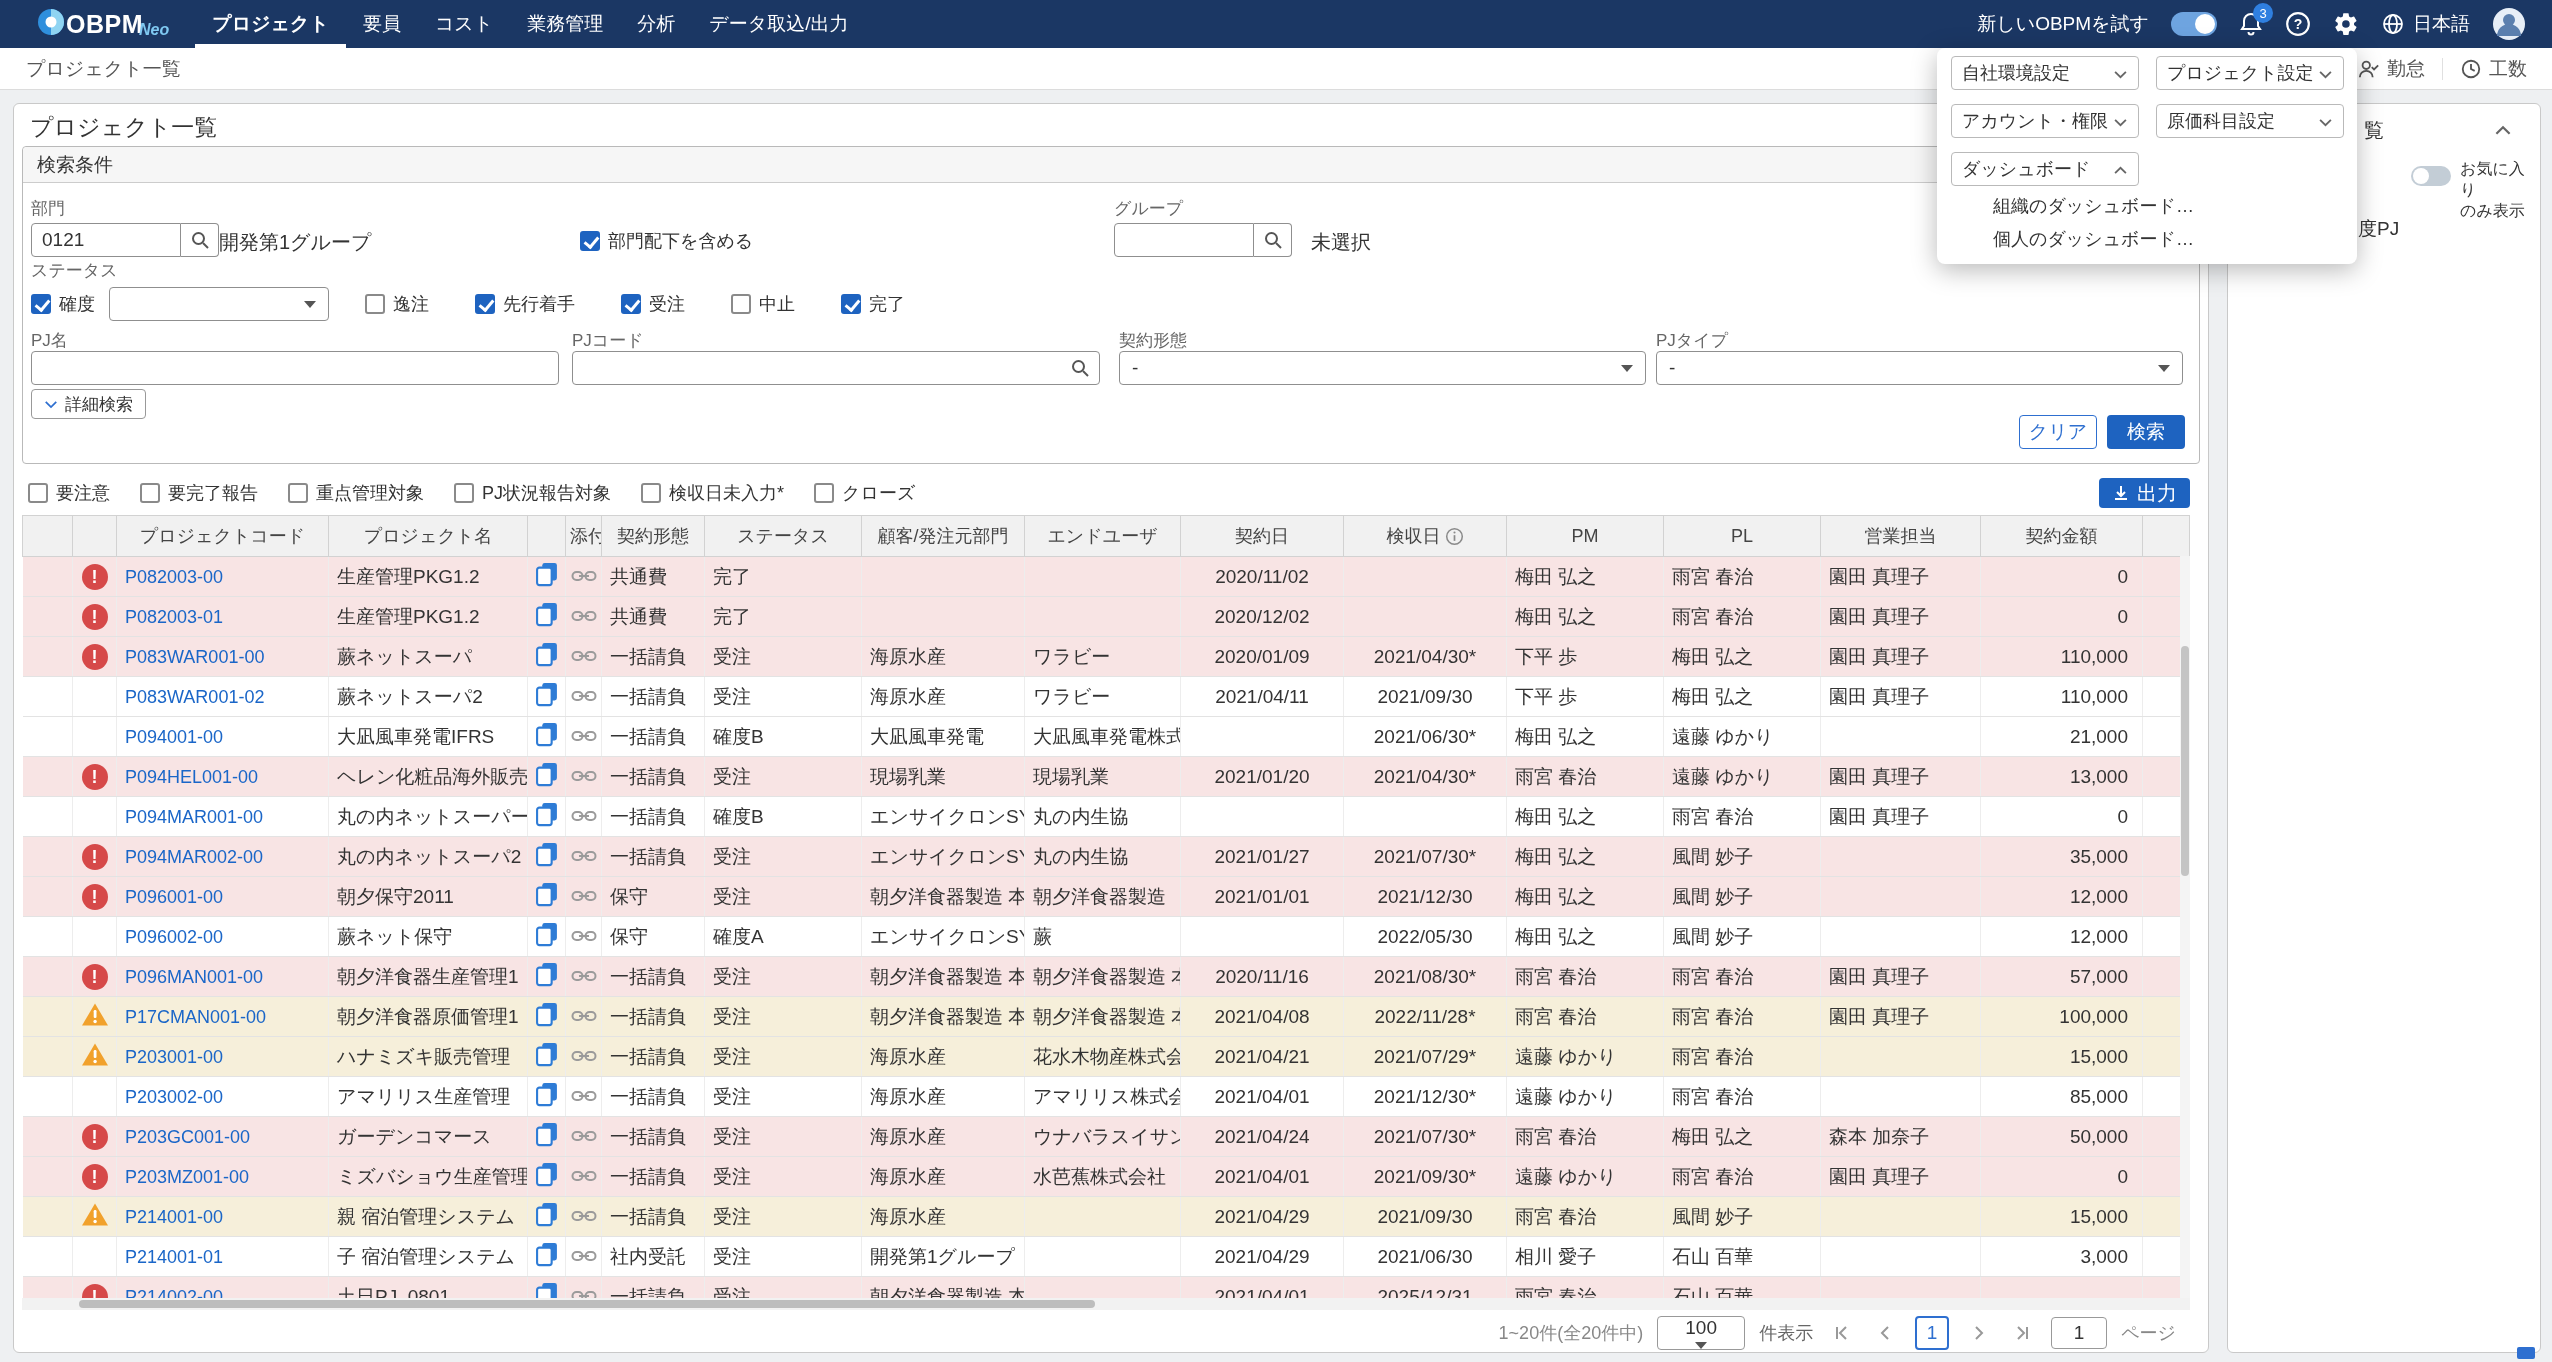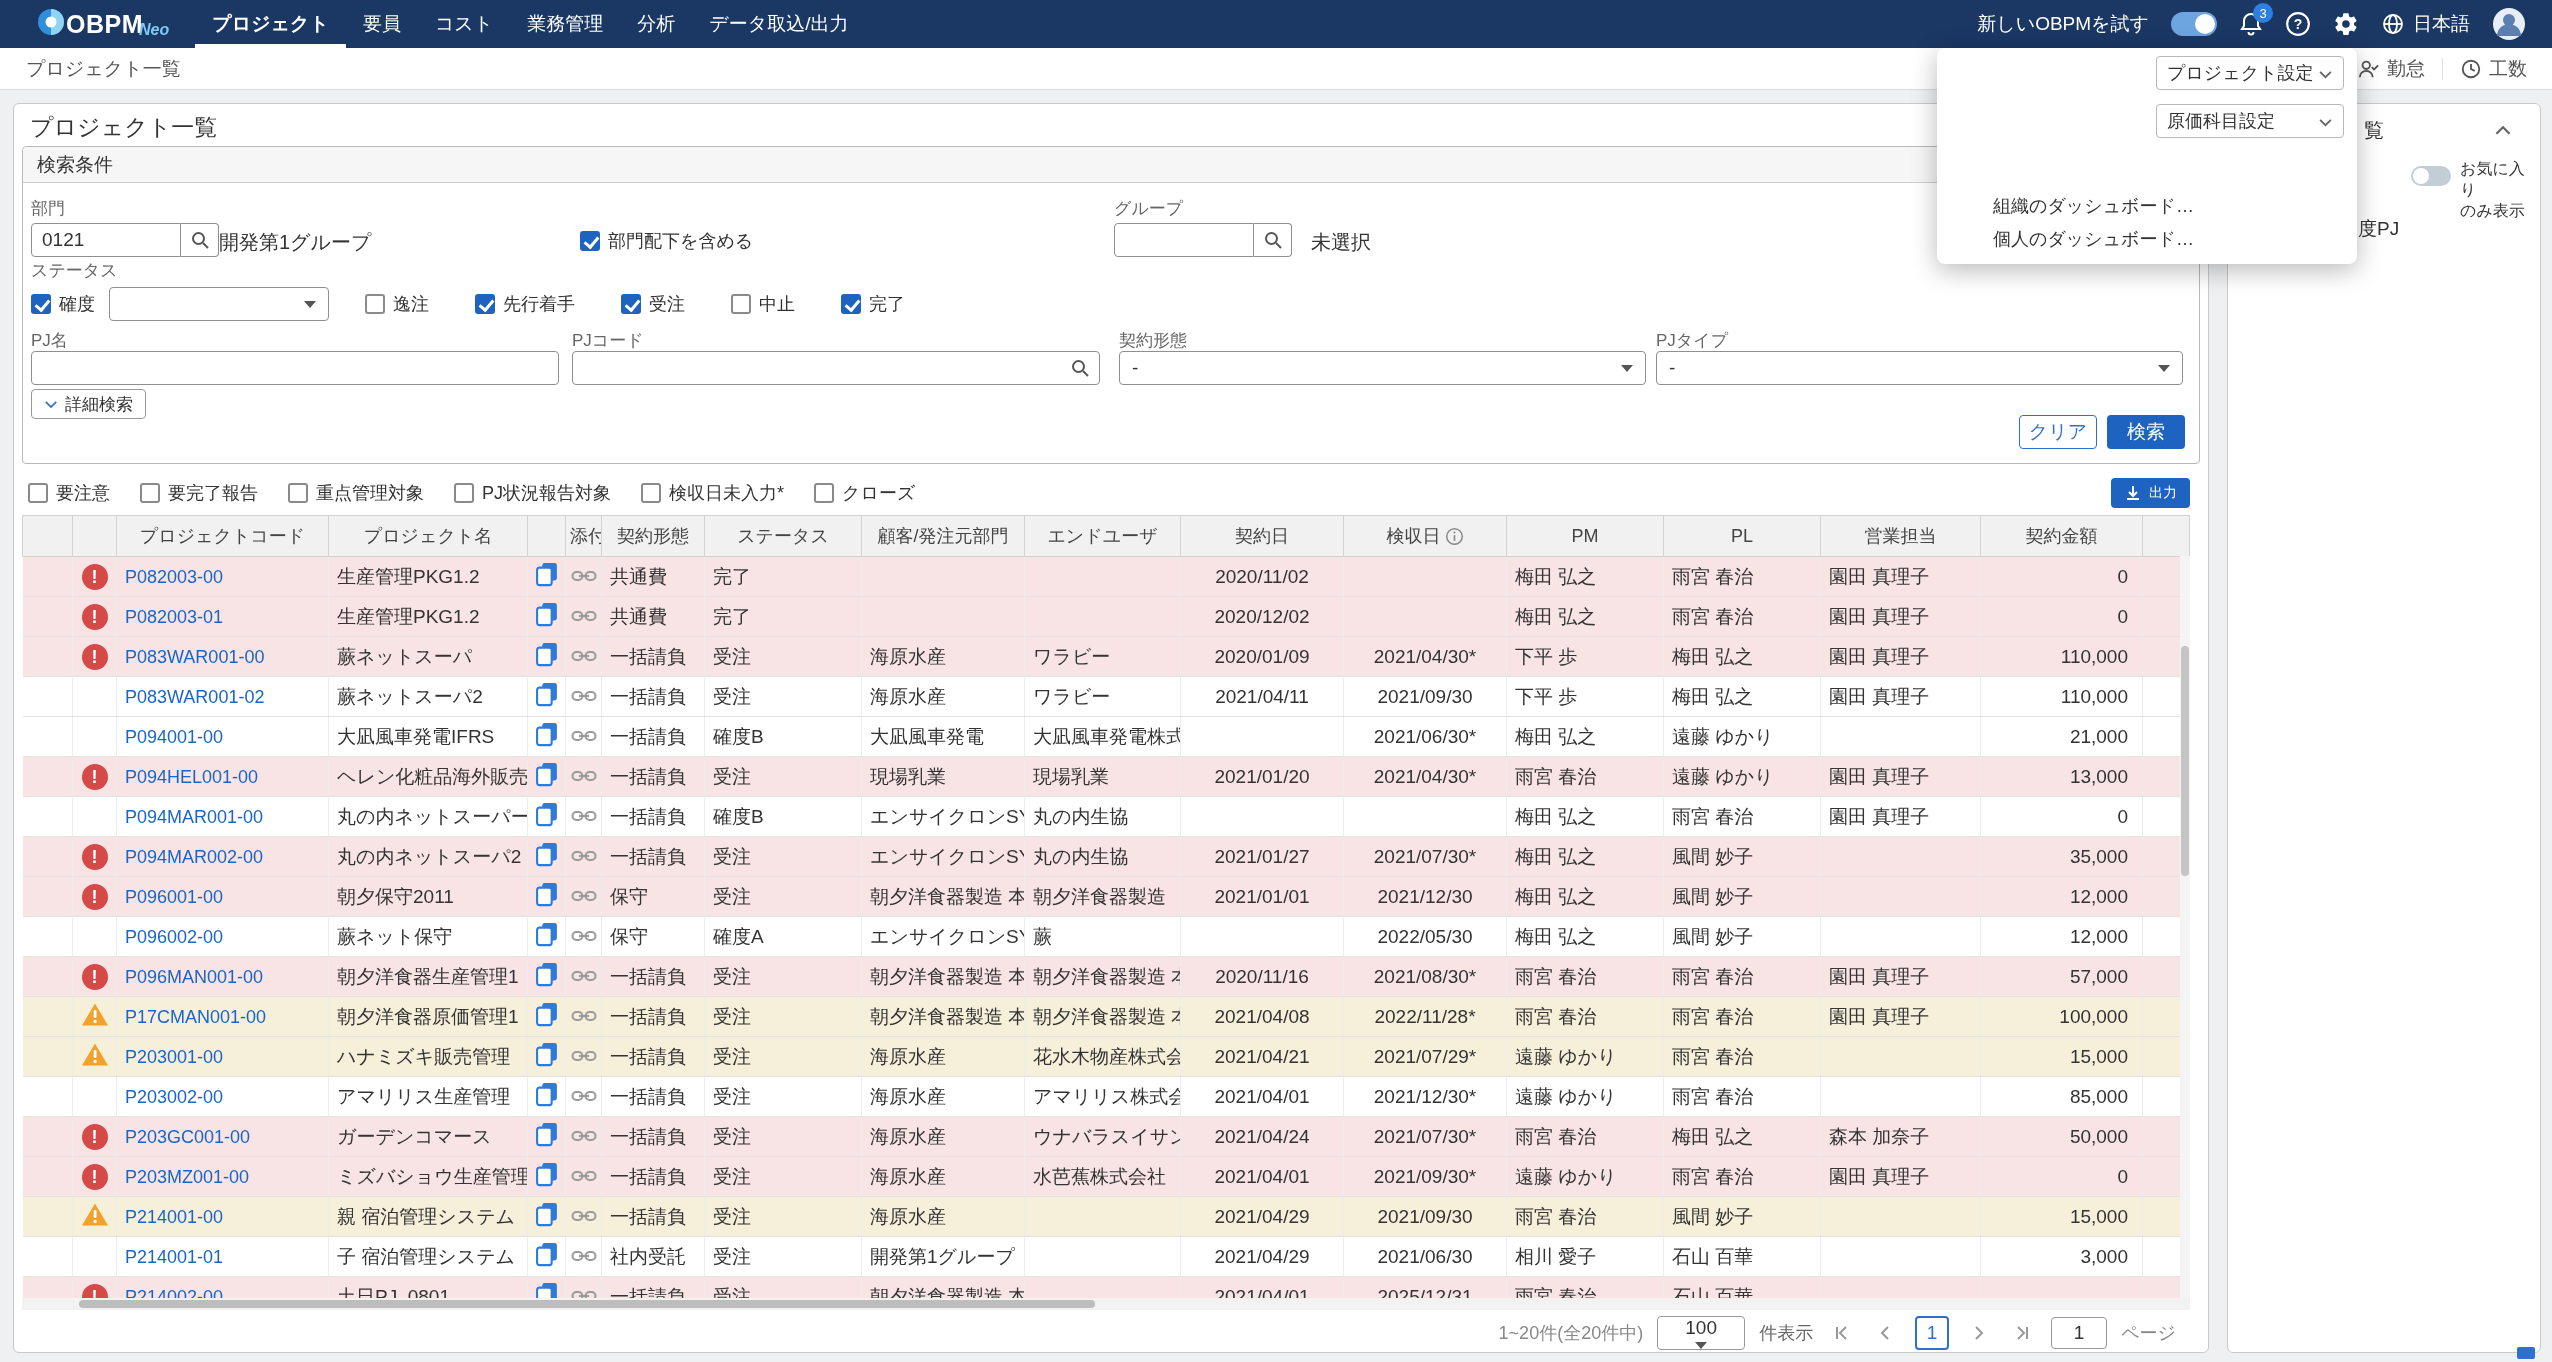--- a/index.html
+++ b/index.html
@@ -53,21 +53,21 @@
   .cb.on{background:#1e63c0;border-color:#1e63c0;}
   .cb.on::after{content:"";position:absolute;left:5px;top:1px;width:6px;height:11px;border:solid #fff;border-width:0 3px 3px 0;transform:rotate(40deg);}
   .status-row{position:absolute;left:8px;top:140px;display:flex;align-items:center;}
   .status-opts{display:flex;align-items:center;gap:46px;margin-left:36px;}
   .detail-btn{position:absolute;left:8px;top:242px;height:30px;border:1px solid #999;border-radius:4px;background:#fff;display:flex;align-items:center;gap:7px;padding:0 12px;font-size:17px;color:#333;cursor:pointer;}
   .btn-clear{position:absolute;right:102px;bottom:14px;width:78px;height:34px;border:1px solid #2e6fd0;color:#2e6fd0;background:#fff;border-radius:4px;font-size:19px;display:flex;align-items:center;justify-content:center;cursor:pointer;}
   .btn-search{position:absolute;right:14px;bottom:14px;width:78px;height:34px;background:#1e63c0;color:#fff;border-radius:4px;font-size:19px;display:flex;align-items:center;justify-content:center;cursor:pointer;}
 
   
   .filter-row{position:absolute;left:8px;top:372px;width:2178px;height:34px;display:flex;align-items:center;gap:30px;padding-left:6px;}
-  .btn-export{position:absolute;right:10px;top:2px;height:30px;background:#1e63c0;color:#fff;border-radius:4px;display:flex;align-items:center;gap:7px;padding:0 13px;font-size:14px;cursor:pointer;}
+  .btn-export{position:absolute;right:10px;top:2px;height:30px;background:#1e63c0;color:#fff;border-radius:4px;display:flex;align-items:center;gap:7px;padding:0 13px;font-size:20px;cursor:pointer;}
 
   
   .table-wrap{position:absolute;left:8px;top:411px;width:2168px;height:795px;}
   .table-scroller{height:783px;overflow:hidden;}
   table.grid{border-collapse:collapse;table-layout:fixed;width:2167px;}
   .grid thead th{height:41px;background:#f1f1f1;border:1px solid #d2d2d2;font-size:18px;color:#444;font-weight:normal;padding:0 4px;overflow:hidden;white-space:nowrap;text-align:center;}
   .grid tbody td{height:40px;border-bottom:1px solid #e3e3e3;border-right:1px solid #ededed;font-size:19px;color:#333;padding:0 8px;overflow:hidden;white-space:nowrap;}
   .grid tr.r-pink{background:#f8e4e4;}
   .grid tr.r-beige{background:#f6efda;}
   .c-code a{color:#1a66c8;text-decoration:none;font-size:18px;cursor:pointer;}
@@ -950,20 +950,40 @@
         </span>
       <span class="sp-toggle-label">
         <span>お気に入り</span><br>
         <span>のみ表示</span>
       </span>
     </div>
     <span class="sp-item">度PJ</span>
   </aside>
 
   <div class="settings-menu">
+    <div class="menu-col" id="menu-left">
+        <div class="menu-item">
+          <span>自社環境設定</span>
+          <span><svg width="15" height="9" viewBox="0 0 16 10" fill="none" stroke="#666" stroke-width="2">
+              <polyline points="2,2 8,8 14,2"></polyline>
+            </svg></span>
+        </div>
+        <div class="menu-item">
+          <span>アカウント・権限</span>
+          <span><svg width="15" height="9" viewBox="0 0 16 10" fill="none" stroke="#666" stroke-width="2">
+              <polyline points="2,2 8,8 14,2"></polyline>
+            </svg></span>
+        </div>
+        <div class="menu-item">
+          <span>ダッシュボード</span>
+          <span><svg width="15" height="9" viewBox="0 0 16 10" fill="none" stroke="#666" stroke-width="2">
+              <polyline points="2,8 8,2 14,8"></polyline>
+            </svg></span>
+        </div>
+      </div>
     <div class="menu-col" id="menu-right">
         <div class="menu-item">
           <span>プロジェクト設定</span>
           <span><svg width="15" height="9" viewBox="0 0 16 10" fill="none" stroke="#666" stroke-width="2">
               <polyline points="2,2 8,8 14,2"></polyline>
             </svg></span>
         </div>
         <div class="menu-item">
           <span>原価科目設定</span>
           <span><svg width="15" height="9" viewBox="0 0 16 10" fill="none" stroke="#666" stroke-width="2">

